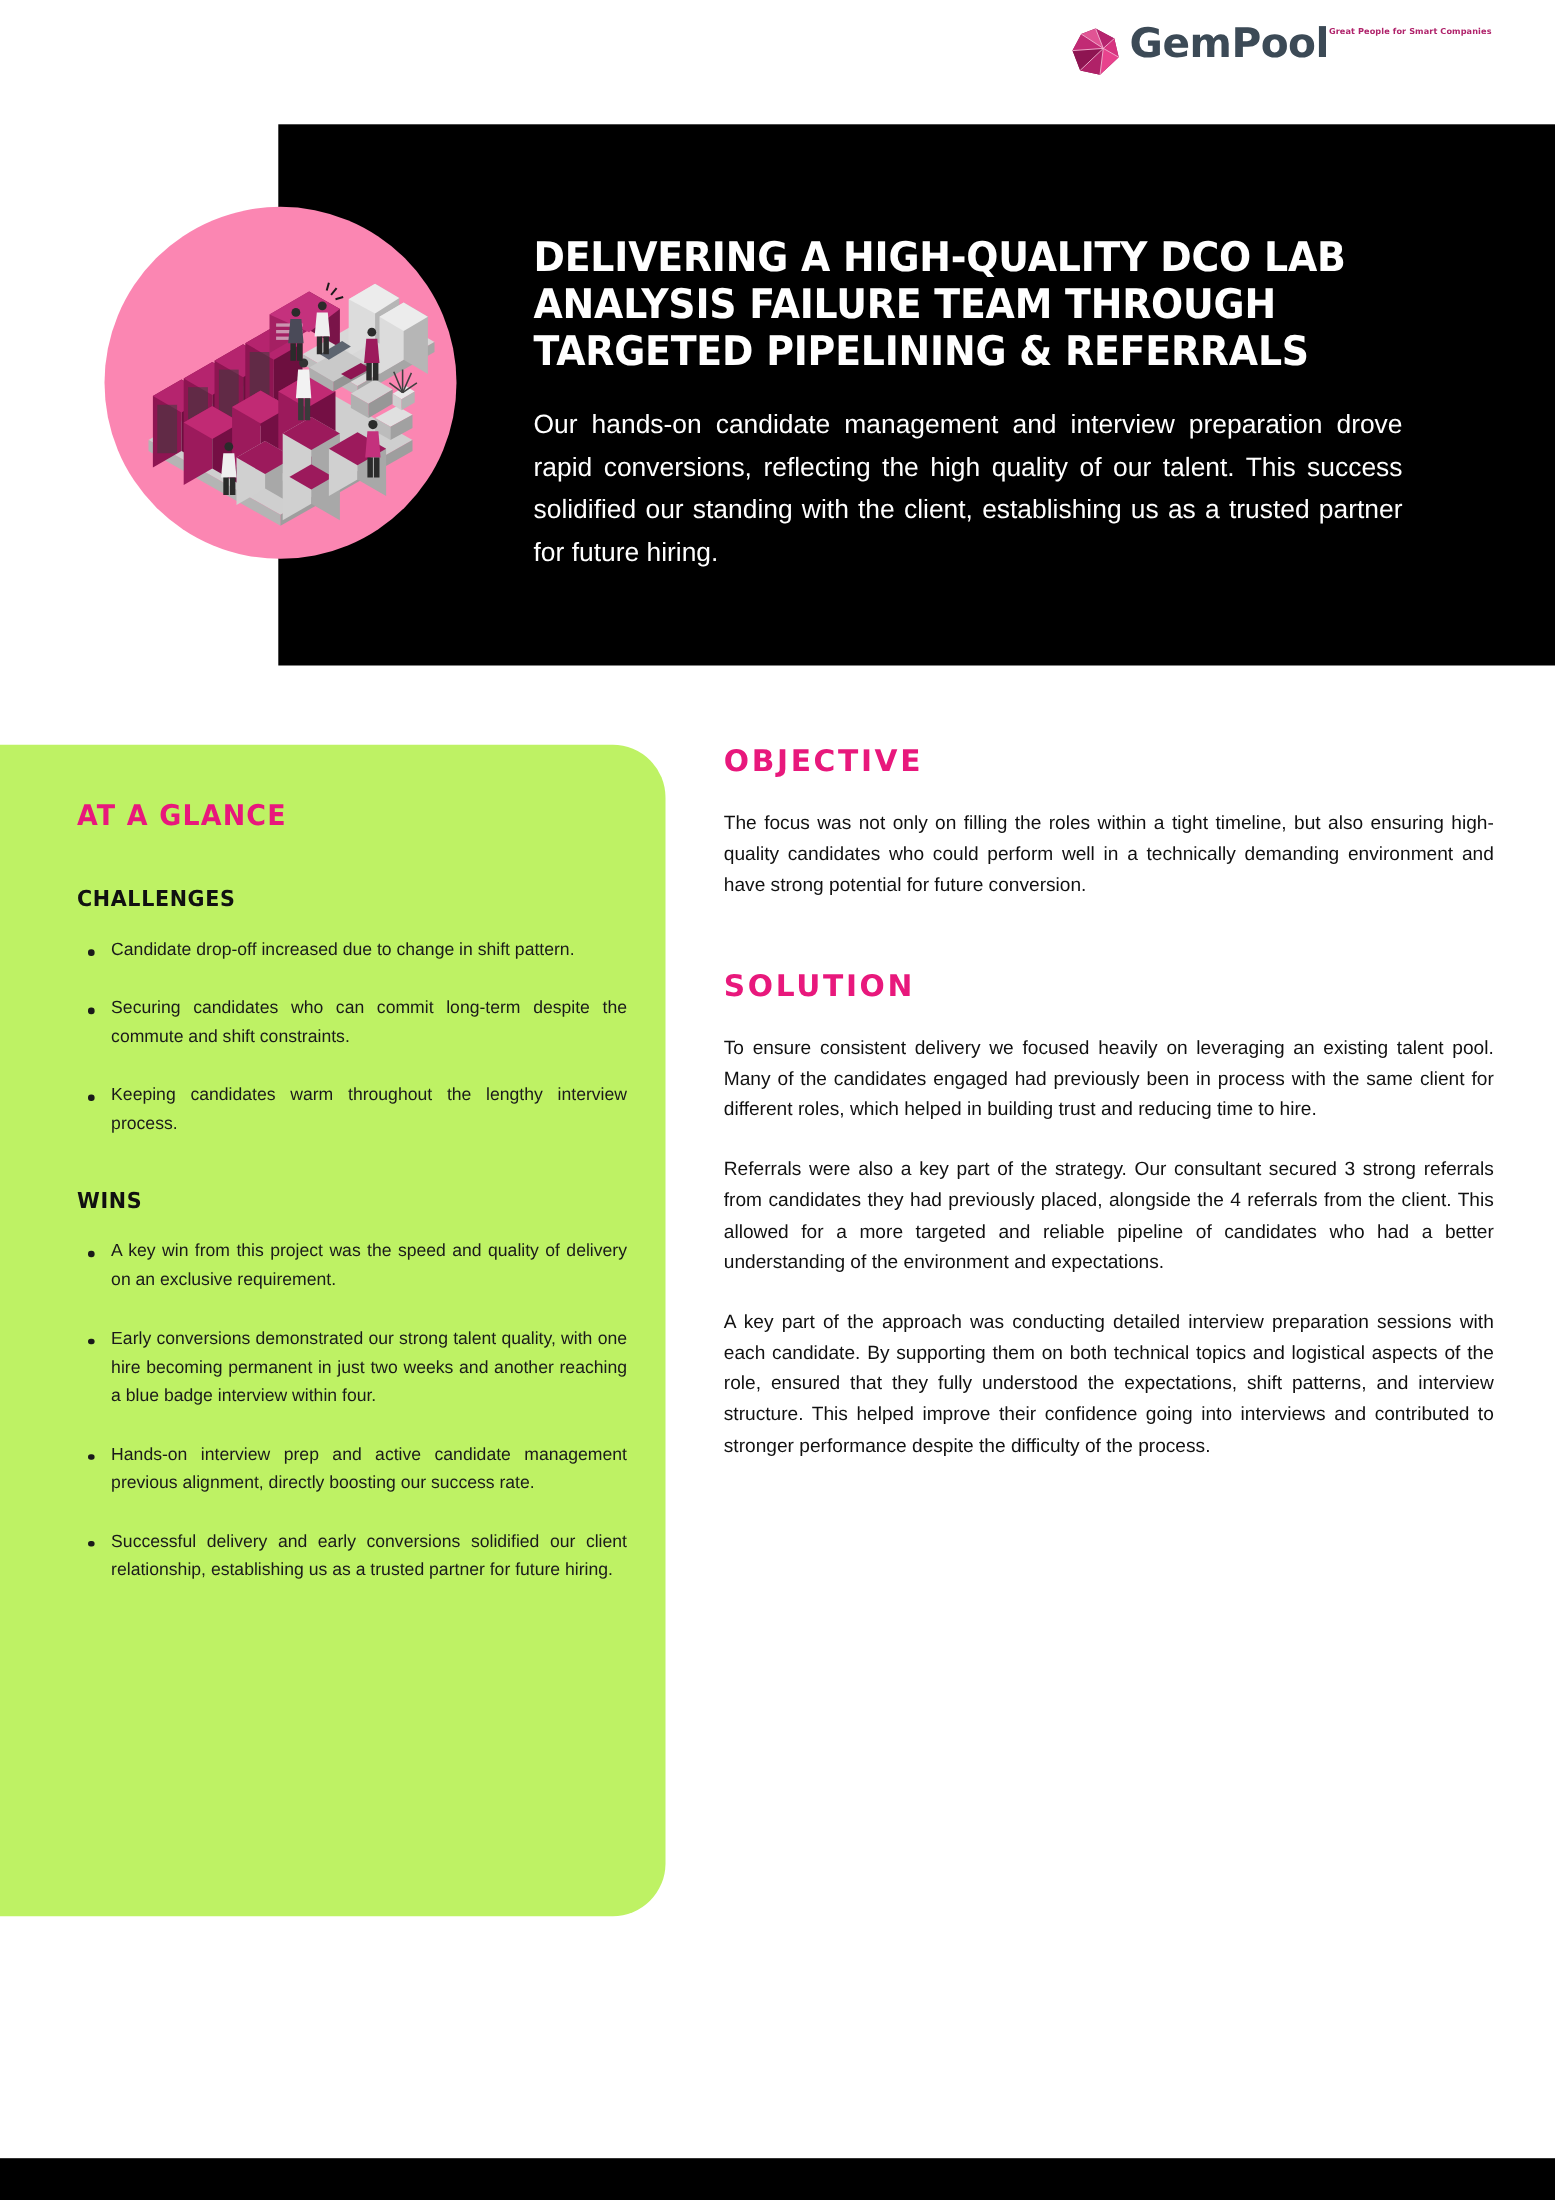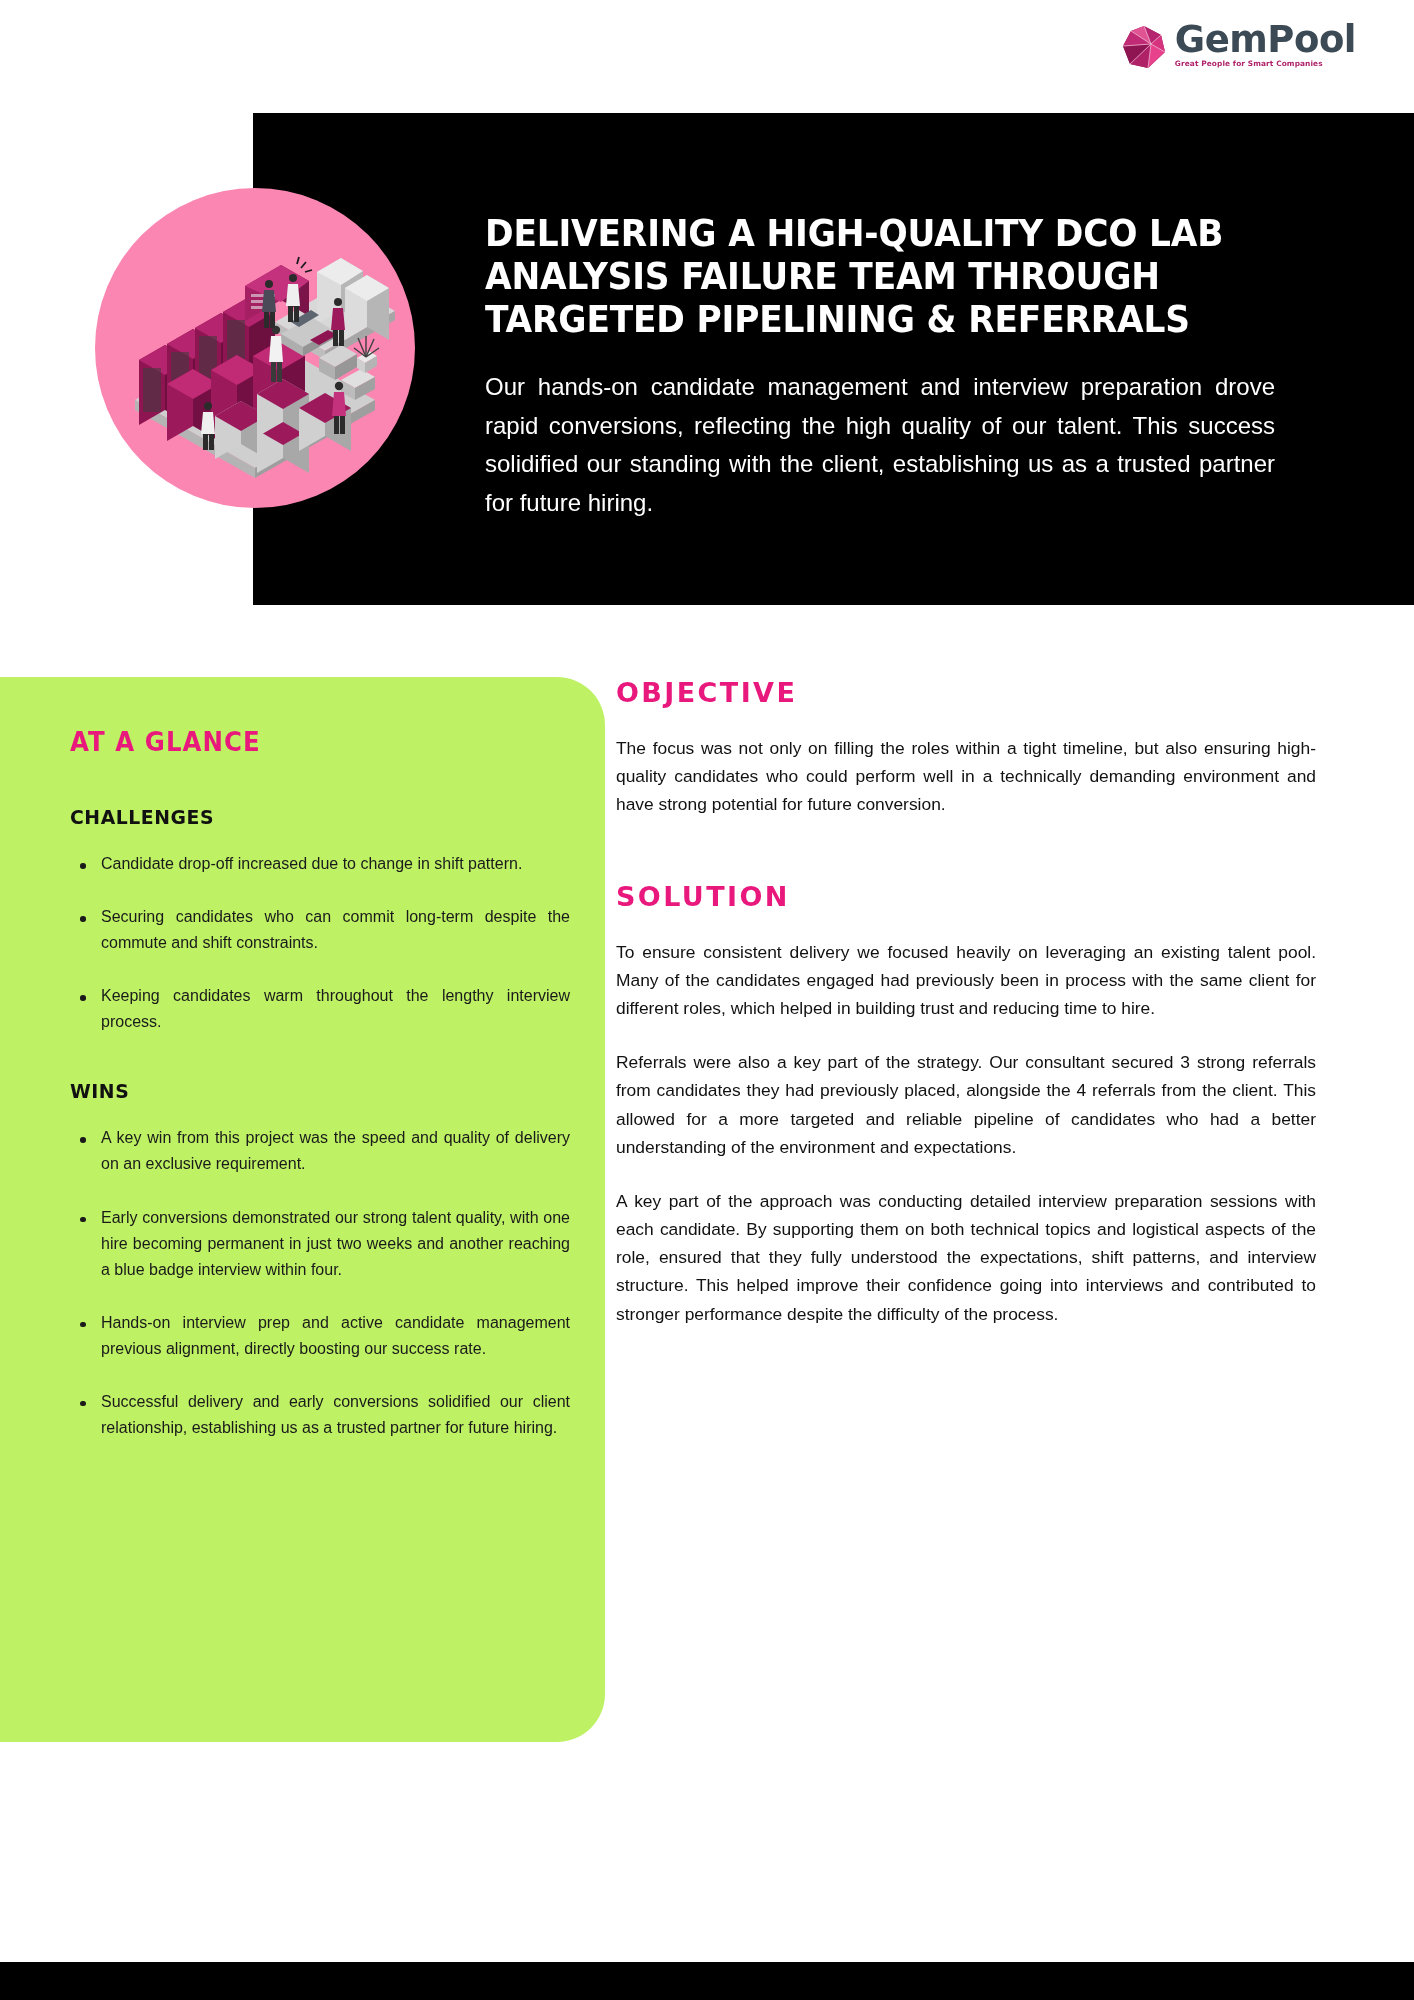--- a/index.html
+++ b/index.html
@@ -32,21 +32,21 @@
     gap: 8px;
   }
   .logo-gem {
     width: 46px;
     height: 46px;
     flex: 0 0 auto;
     margin-top: 2px;
   }
   .logo-text-wrap {
     display: flex;
-    flex-direction: column;
+    flex-direction: row;
     align-items: flex-start;
     line-height: 1;
   }
   .logo-wordmark {
     font-family: "DejaVu Sans", sans-serif;
     font-weight: bold;
     font-size: 37px;
     letter-spacing: -0.5px;
     color: #3c4a56;
     line-height: 0.95;
@@ -179,21 +179,21 @@
     top: 12px;
     width: 5.5px;
     height: 5.5px;
     background: #1a1a1a;
     border-radius: 50%;
   }
 
   
   .right-col {
     position: absolute;
-    left: 616px;
+    left: 658px;
     top: 677px;
     width: 700px;
   }
   .sec-head {
     font-family: "DejaVu Sans", sans-serif;
     font-weight: bold;
     font-size: 27px;
     letter-spacing: 2.4px;
     color: #e8187c;
     text-transform: uppercase;

